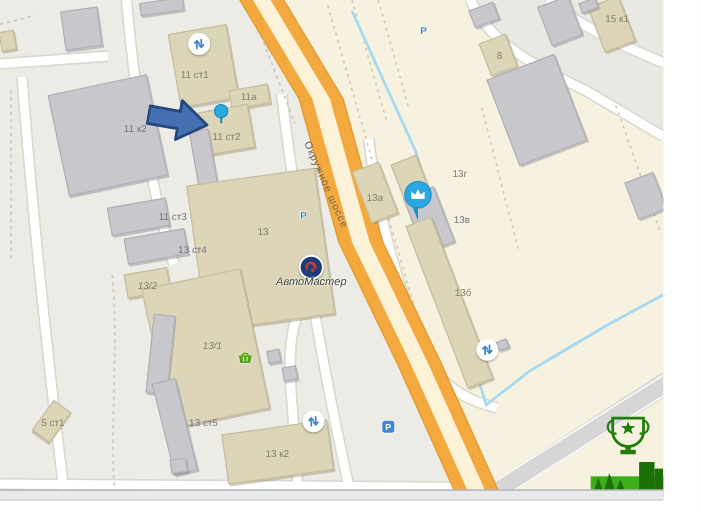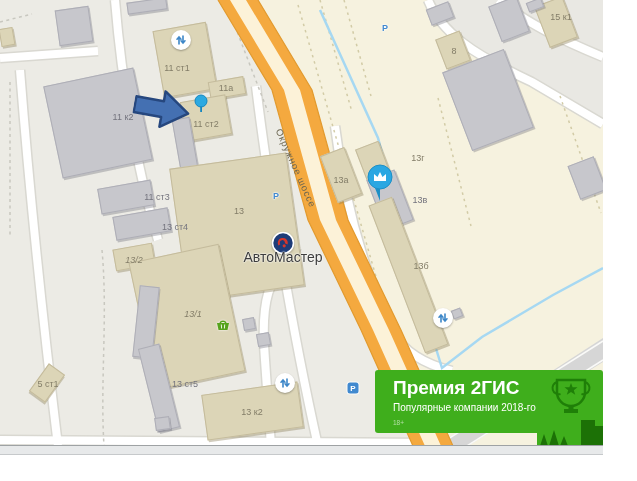--- a/index.html
+++ b/index.html
@@ -16,22 +16,22 @@
   .roadname{position:absolute;z-index:11;font-size:9.5px;color:#6b6550;letter-spacing:.8px;
        white-space:nowrap;transform:translate(-50%,-50%) rotate(66deg);}
   .gate{position:absolute;width:20px;height:20px;border-radius:50%;background:#fff;
        box-shadow:0 1px 2px rgba(0,0,0,.3);display:flex;align-items:center;justify-content:center;
        z-index:13;transform:translate(-50%,-50%);}
   .picon{position:absolute;z-index:12;font-weight:bold;font-size:9px;color:#4189cf;
        text-shadow:0 0 2px #fff,0 0 2px #fff,0 0 1px #fff;transform:translate(-50%,-50%);}
   .pbadge{position:absolute;z-index:12;width:11px;height:11px;background:#4189cf;border-radius:2.5px;
        color:#fff;font-weight:bold;font-size:8px;line-height:11px;text-align:center;
        transform:translate(-50%,-50%);box-shadow:0 0 0 1px rgba(255,255,255,.8);}
-  .firm{position:absolute;z-index:13;font-size:14px;color:#3d3d3d;white-space:nowrap;
-       text-shadow:0 0 2px #fff,0 0 2px #fff;transform:translate(-50%,-50%);}
+  .firm{position:absolute;z-index:13;font-size:10px;color:#3d3d3d;white-space:nowrap;
+       text-shadow:0 0 2px #fff,0 0 2px #fff;transform:translate(-50%,-50%);font-style:italic;}
   #banner{position:absolute;left:375px;top:370px;width:228px;height:63px;background:#3fae1c;
        border-radius:3px;z-index:20;}
   #banner .b-title{position:absolute;left:18px;top:7px;color:#fff;font-size:19px;font-weight:bold;}
   #banner .b-sub{position:absolute;left:18px;top:32px;color:#fff;font-size:10px;}
   #banner .b-age{position:absolute;left:18px;top:49px;color:rgba(255,255,255,.6);font-size:6.5px;}
   #banner-ext{position:absolute;left:537px;top:433px;width:66px;height:19px;background:#3fae1c;z-index:20;}
   #trophy{position:absolute;left:537px;top:372px;width:66px;height:80px;z-index:21;}
   #bottombar{position:absolute;left:0;top:445px;width:603px;height:10px;background:#e7e9ea;
        border-top:1px solid #9ea2a4;border-bottom:1px solid #c6c9cb;box-sizing:border-box;z-index:25;}
   .abs{position:absolute;}
@@ -211,25 +211,20 @@
 
   <div class="abs" style="left:133px;top:90px;z-index:16;transform:rotate(10deg);">
     <svg width="58" height="40" viewBox="0 0 58 40">
       <polygon points="1,11 29,11 29,1 55,19 29,37 29,27 1,27" fill="#4470b2" stroke="#26477e" stroke-width="2.5" stroke-linejoin="round"></polygon>
     </svg>
   </div>
 
  </div>
 
  <div id="banner-ext"></div>
- <div id="banner">
-   <div class="b-title">Премия 2ГИС</div>
-   <div class="b-sub">Популярные компании 2018-го</div>
-   <div class="b-age">18+</div>
- </div>
  <svg id="trophy" viewBox="0 0 66 80">
    <path d="M20,8 h28 v12 a14,14 0 0 1 -28,0 z" stroke="#1f7f08" stroke-width="2.5" fill="none"></path>
    <path d="M20,10 a5.5,5.5 0 1 0 3.5,12" stroke="#1f7f08" stroke-width="2" fill="none"></path>
    <path d="M48,10 a5.5,5.5 0 1 1 -3.5,12" stroke="#1f7f08" stroke-width="2" fill="none"></path>
    <polygon points="34,11 35.6,15.3 40.5,15.3 36.8,18.2 38.2,22.7 34,20.1 29.8,22.7 31.2,18.2 27.5,15.3 32.4,15.3" fill="#1f7f08"></polygon>
    <rect x="31.5" y="33" width="5" height="4" fill="#1f7f08"></rect>
    <rect x="27" y="37" width="14" height="4" fill="#1f7f08"></rect>
    <g fill="#1c7106">
      <rect x="44" y="48" width="14" height="26"></rect>
      <rect x="58" y="54" width="8" height="20"></rect>

